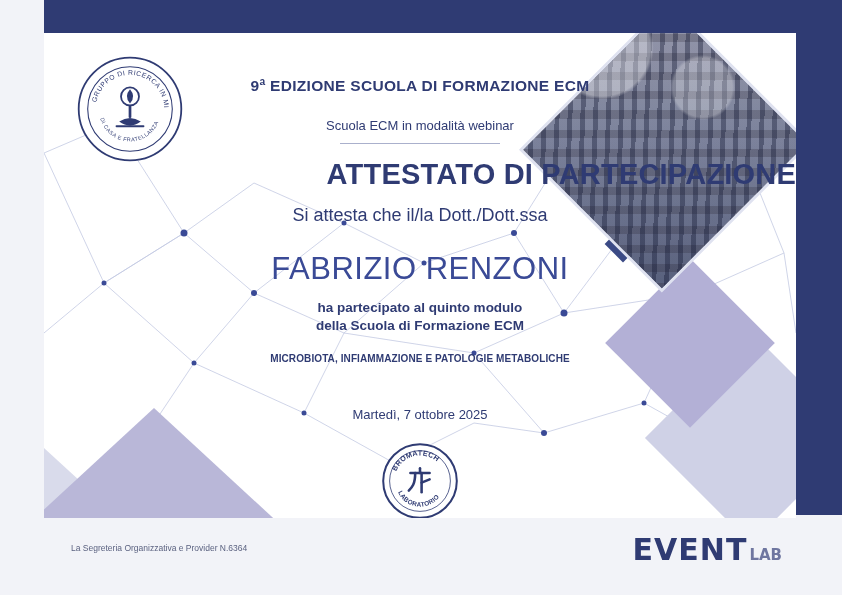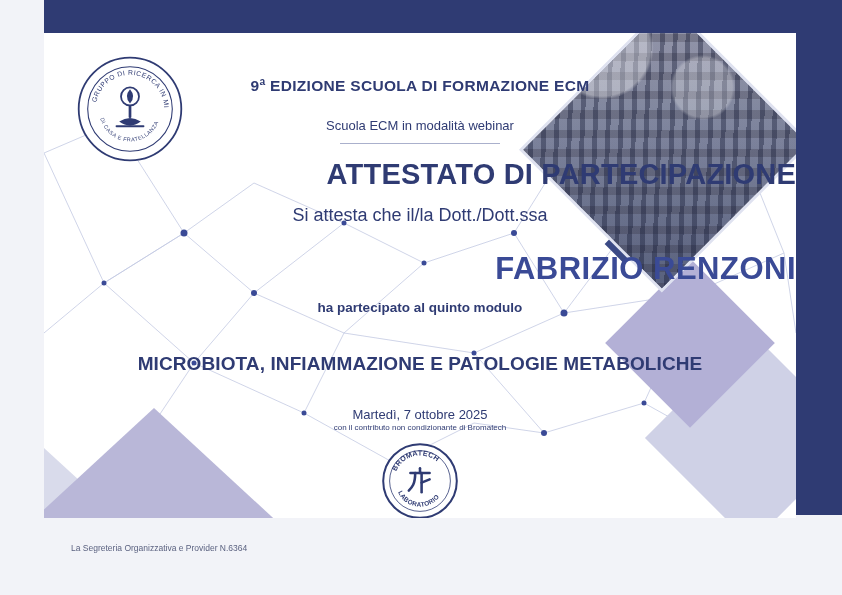--- a/index.html
+++ b/index.html
@@ -191,24 +191,23 @@
     width: 752px;
     font-size: 18px;
     color: #2f3b73;
   }
   .recipient {
     position: absolute;
     top: 218px;
     left: 0;
     width: 752px;
     font-size: 31px;
-    font-weight: bold;
+    font-weight: normal;
     color: #3a4a96;
     letter-spacing: 0.5px;
-    text-align: right;
   }
   .module1 {
     position: absolute;
     top: 267px;
     left: 0;
     width: 752px;
     font-size: 13.5px;
     font-weight: bold;
     color: #2f3b73;
   }
@@ -219,21 +218,21 @@
     width: 752px;
     font-size: 13.5px;
     font-weight: bold;
     color: #2f3b73;
   }
   .course-title {
     position: absolute;
     top: 320px;
     left: 0;
     width: 752px;
-    font-size: 19px;
+    font-size: 10px;
     font-weight: bold;
     color: #2f3b73;
     letter-spacing: 0.1px;
   }
   .date {
     position: absolute;
     top: 358px;
     left: 0;
     width: 752px;
     font-size: 13px;
@@ -371,23 +370,23 @@
     </svg>
 
     <div class="content">
       <div class="line-edition">9ª EDIZIONE SCUOLA DI FORMAZIONE ECM</div>
       <div class="line-sub">Scuola ECM in modalità webinar</div>
       <div class="divider"></div>
       <div class="title-main">ATTESTATO DI PARTECIPAZIONE</div>
       <div class="attests">Si attesta che il/la Dott./Dott.ssa</div>
       <div class="recipient">FABRIZIO RENZONI</div>
       <div class="module1">ha partecipato al quinto modulo</div>
+      <div class="module2">della Scuola di Formazione ECM</div>
       <div class="course-title">MICROBIOTA, INFIAMMAZIONE E PATOLOGIE METABOLICHE</div>
       <div class="date">Martedì, 7 ottobre 2025</div>
-      <div class="sponsor">con il contributo non condizionante di Bromatech</div>
 
       <svg class="brom-logo" viewBox="0 0 100 100">
         <circle cx="50" cy="50" r="46" fill="#ffffff" stroke="#2f3b73" stroke-width="2.5"></circle>
         <circle cx="50" cy="50" r="38" fill="#ffffff" stroke="#2f3b73" stroke-width="1"></circle>
         <path id="bromTop" d="M 18 50 A 32 32 0 0 1 82 50" fill="none"></path>
         <path id="bromBot" d="M 20 52 A 30 30 0 0 0 80 52" fill="none"></path>
         <text font-size="9" font-weight="bold" font-family="Liberation Sans, sans-serif" fill="#2f3b73" letter-spacing="0.4">
           <textPath href="#bromTop" startOffset="12%">BROMATECH</textPath>
         </text>
         <text font-size="8" font-weight="bold" font-family="Liberation Sans, sans-serif" fill="#2f3b73" letter-spacing="0.4">
@@ -399,14 +398,18 @@
           <path d="M44 40 C44 54, 40 58, 36 62"></path>
           <path d="M52 40 L52 64"></path>
           <path d="M52 52 L62 48"></path>
         </g>
       </svg>
     </div>
   </div>
 
   <div class="footer-left">La Segreteria Organizzativa e Provider N.6364</div>
 
+  <div class="eventlab">
+    <span class="ev">EVENT</span>
+    <span class="lab">LAB</span>
+  </div>
 
 </div>
 
 </body></html>

